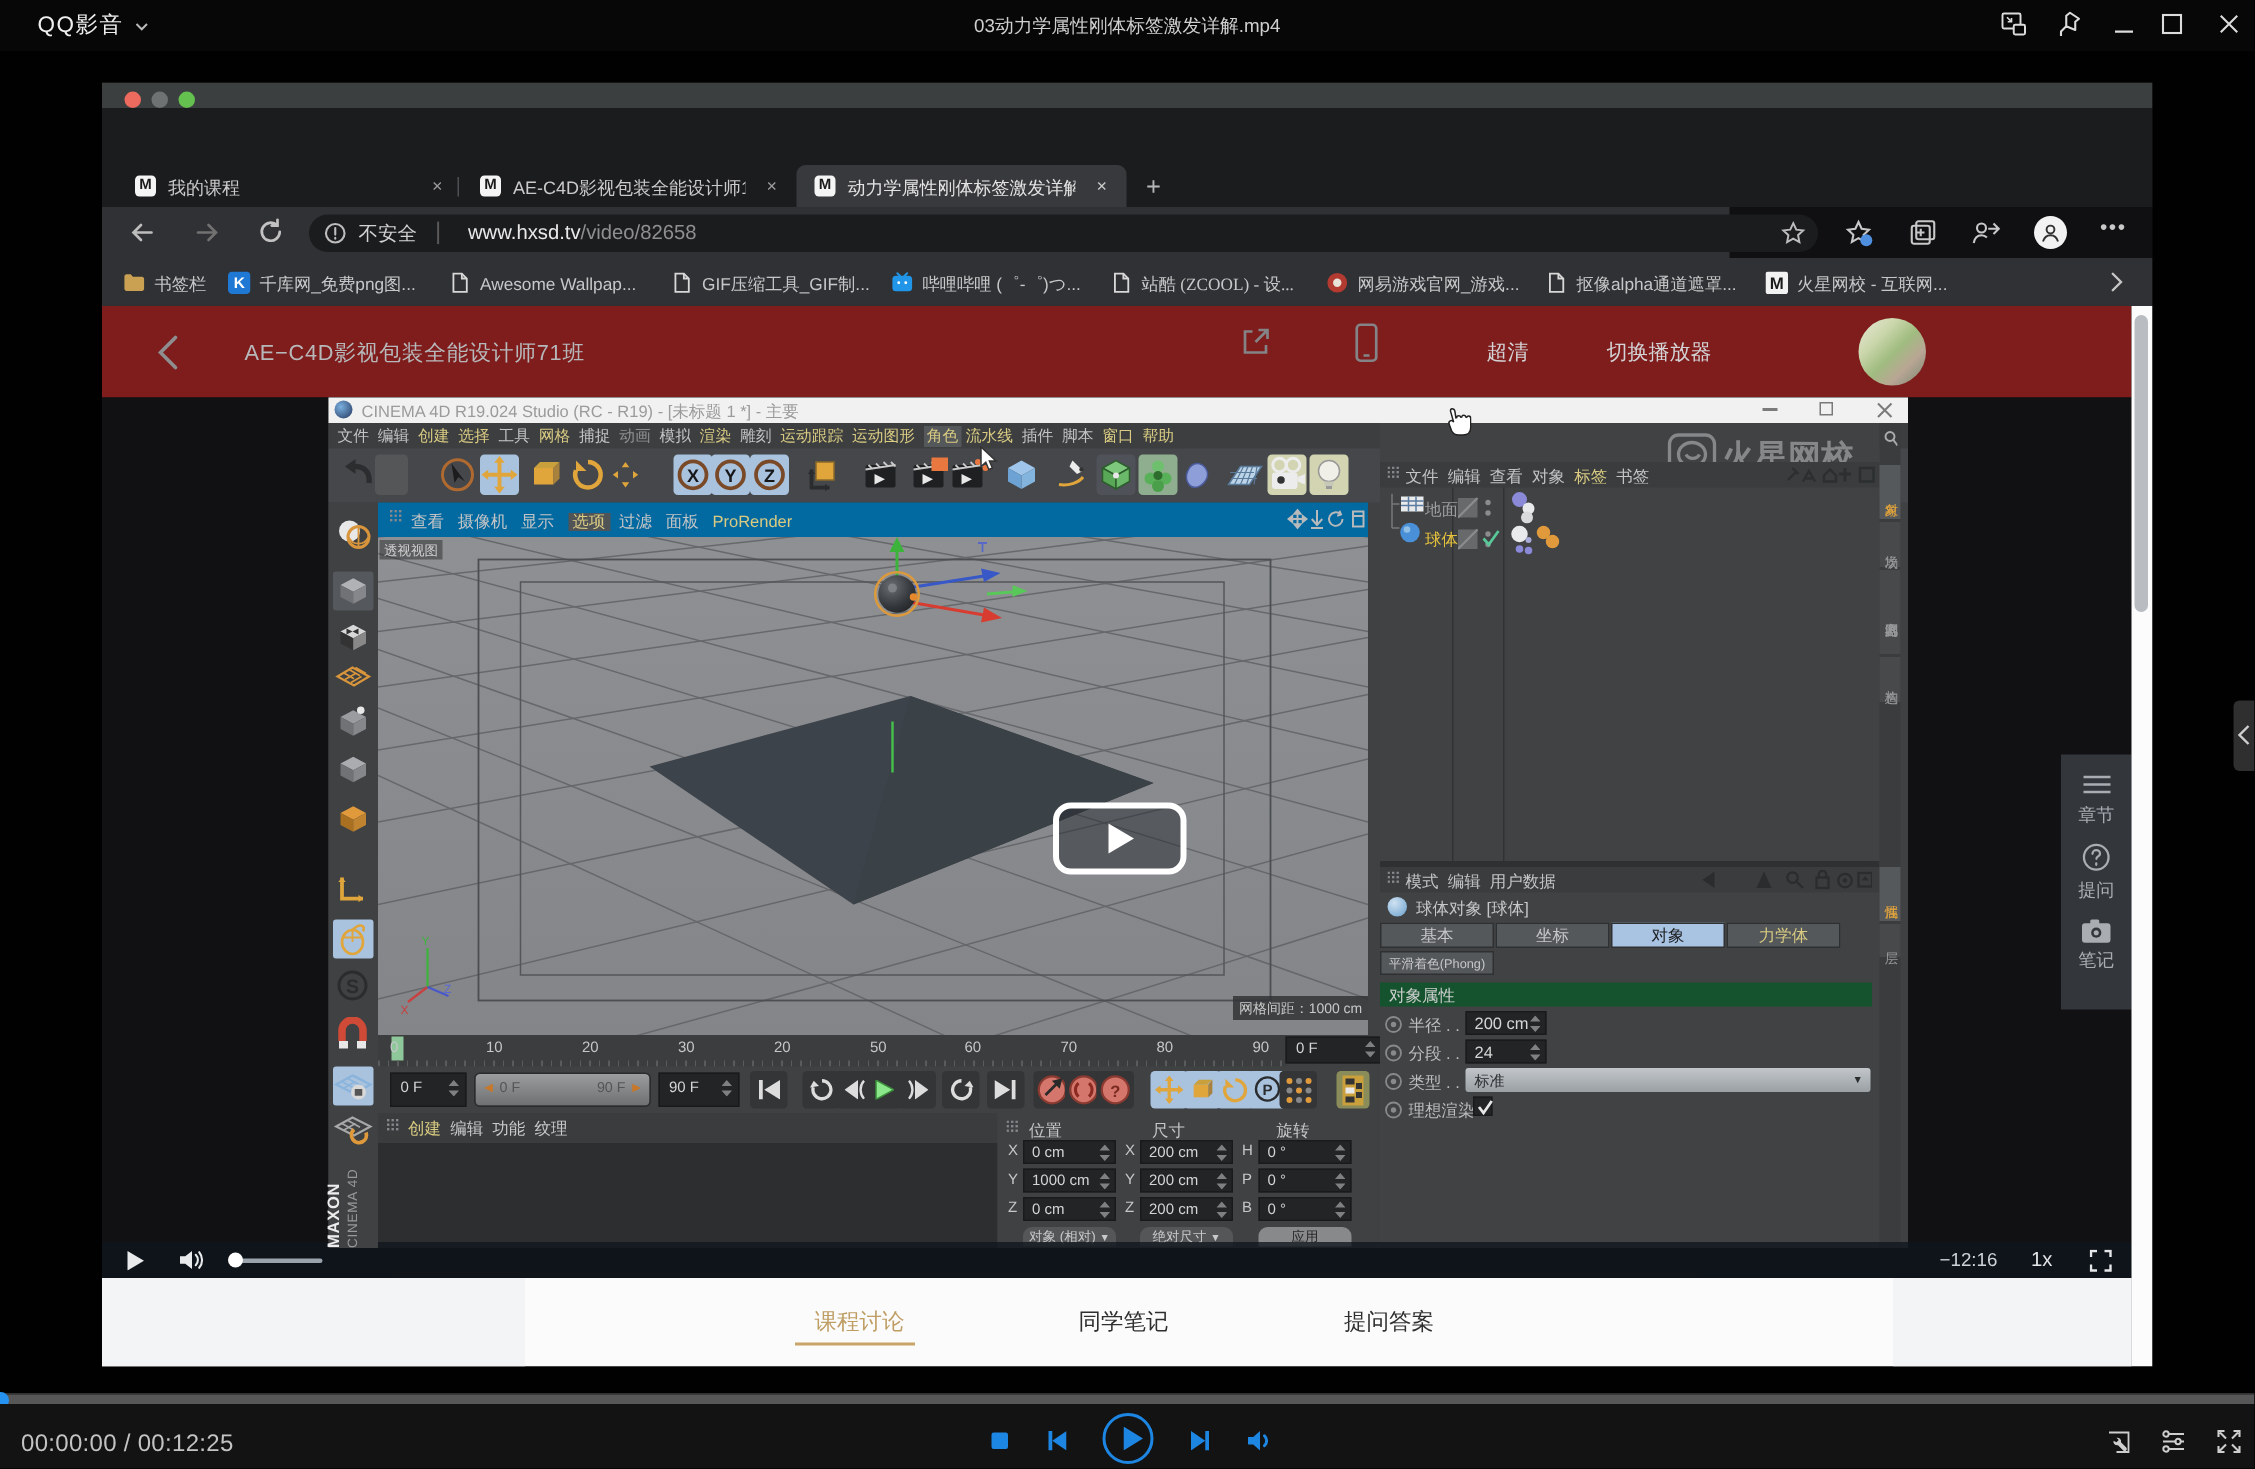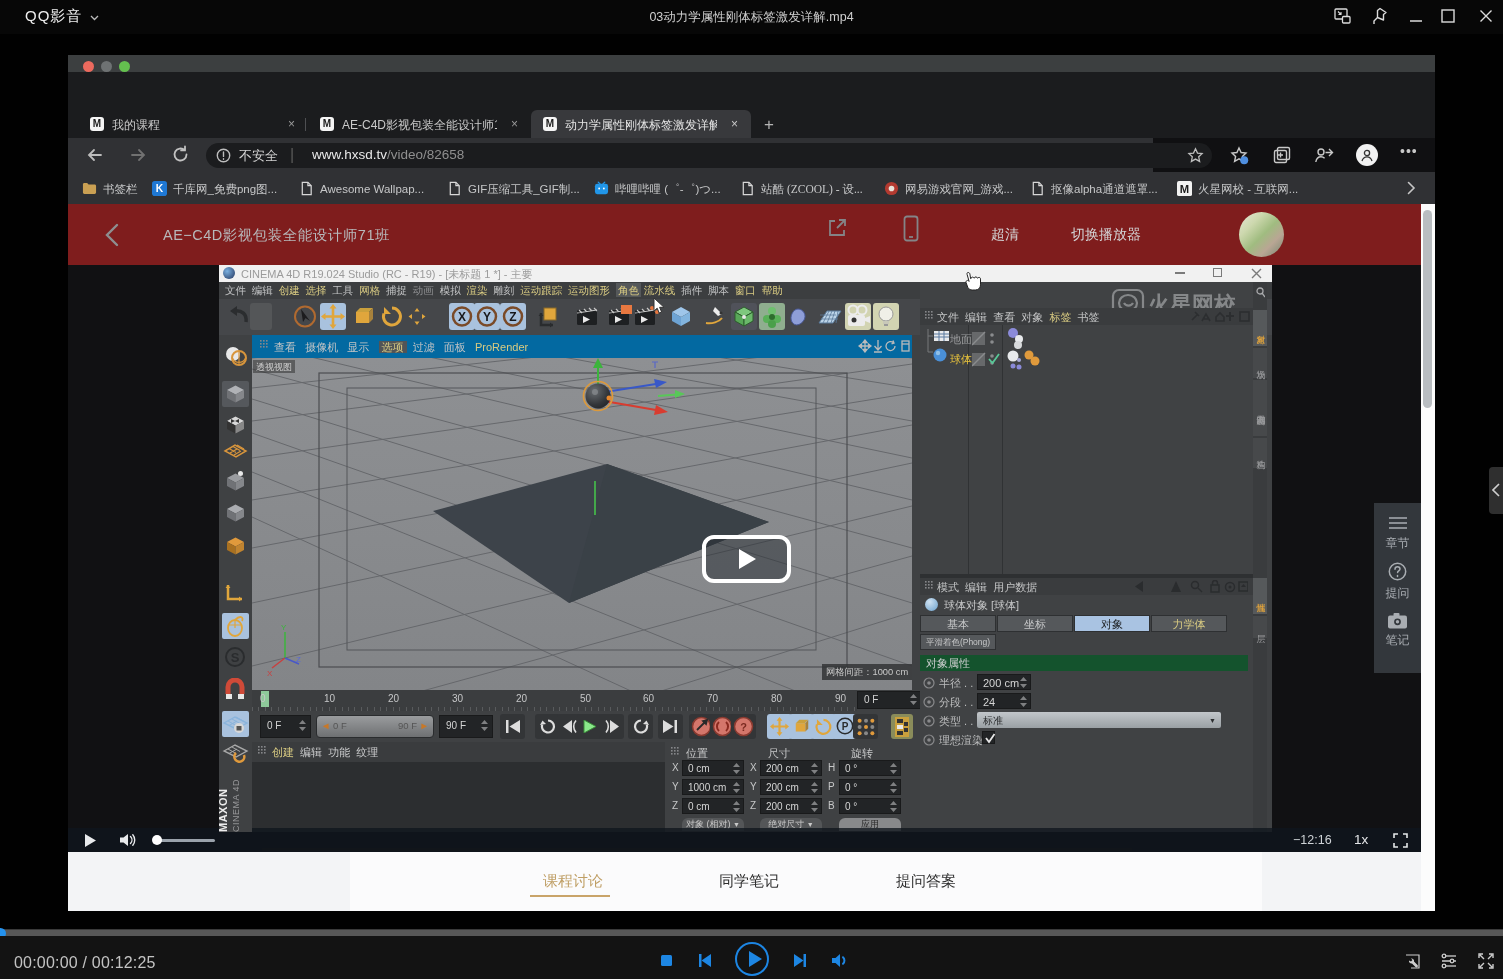--- a/index.html
+++ b/index.html
@@ -819,21 +819,21 @@
             <span style="position:absolute;left:5px;top:2px;">24</span>
             <span style="position:absolute;right:3px;top:2px;"><svg width="7" height="11" viewBox="0 0 7 11">
                 <path d="M3.5 0L7 4H0zM3.5 11L0 7h7z" fill="#7f8082"></path>
               </svg></span>
           </div>
           <svg class="abs" style="left:3px;top:433px;" width="12" height="12" viewBox="0 0 12 12">
             <circle cx="6" cy="6" r="5" fill="none" stroke="#88898b" stroke-width="1.2"></circle>
             <circle cx="6" cy="6" r="1.8" fill="#88898b"></circle>
           </svg>
           <span class="abs" style="left:19px;top:432px;font-size:11px;color:#bcbdbe;">类型 . . . .</span>
-          <div class="abs" style="left:57px;top:430px;width:244px;height:16px;background:linear-gradient(180deg,#c2c6ca,#9aa0a4);border-radius:2px;color:#2a2c2e;font-size:10px;">
+          <div class="abs" style="left:57px;top:430px;width:270px;height:16px;background:linear-gradient(180deg,#c2c6ca,#9aa0a4);border-radius:2px;color:#2a2c2e;font-size:10px;">
             <span style="position:absolute;left:6px;top:2px;">标准</span>
             <span style="position:absolute;right:5px;top:2px;"><span style="font-size:7px;">▼</span></span>
           </div>
           <svg class="abs" style="left:3px;top:452px;" width="12" height="12" viewBox="0 0 12 12">
             <circle cx="6" cy="6" r="5" fill="none" stroke="#88898b" stroke-width="1.2"></circle>
             <circle cx="6" cy="6" r="1.8" fill="#88898b"></circle>
           </svg>
           <span class="abs" style="left:19px;top:451px;font-size:11px;color:#bcbdbe;">理想渲染</span>
           <div class="abs box" style="left:62px;top:449px;width:13px;height:13px;"><svg width="12" height="12" viewBox="0 0 12 12" style="margin:0 0 0 1px;">
               <path d="M2 6l3 4 5.5-8" stroke="#e8e8e8" stroke-width="1.8" fill="none"></path>

